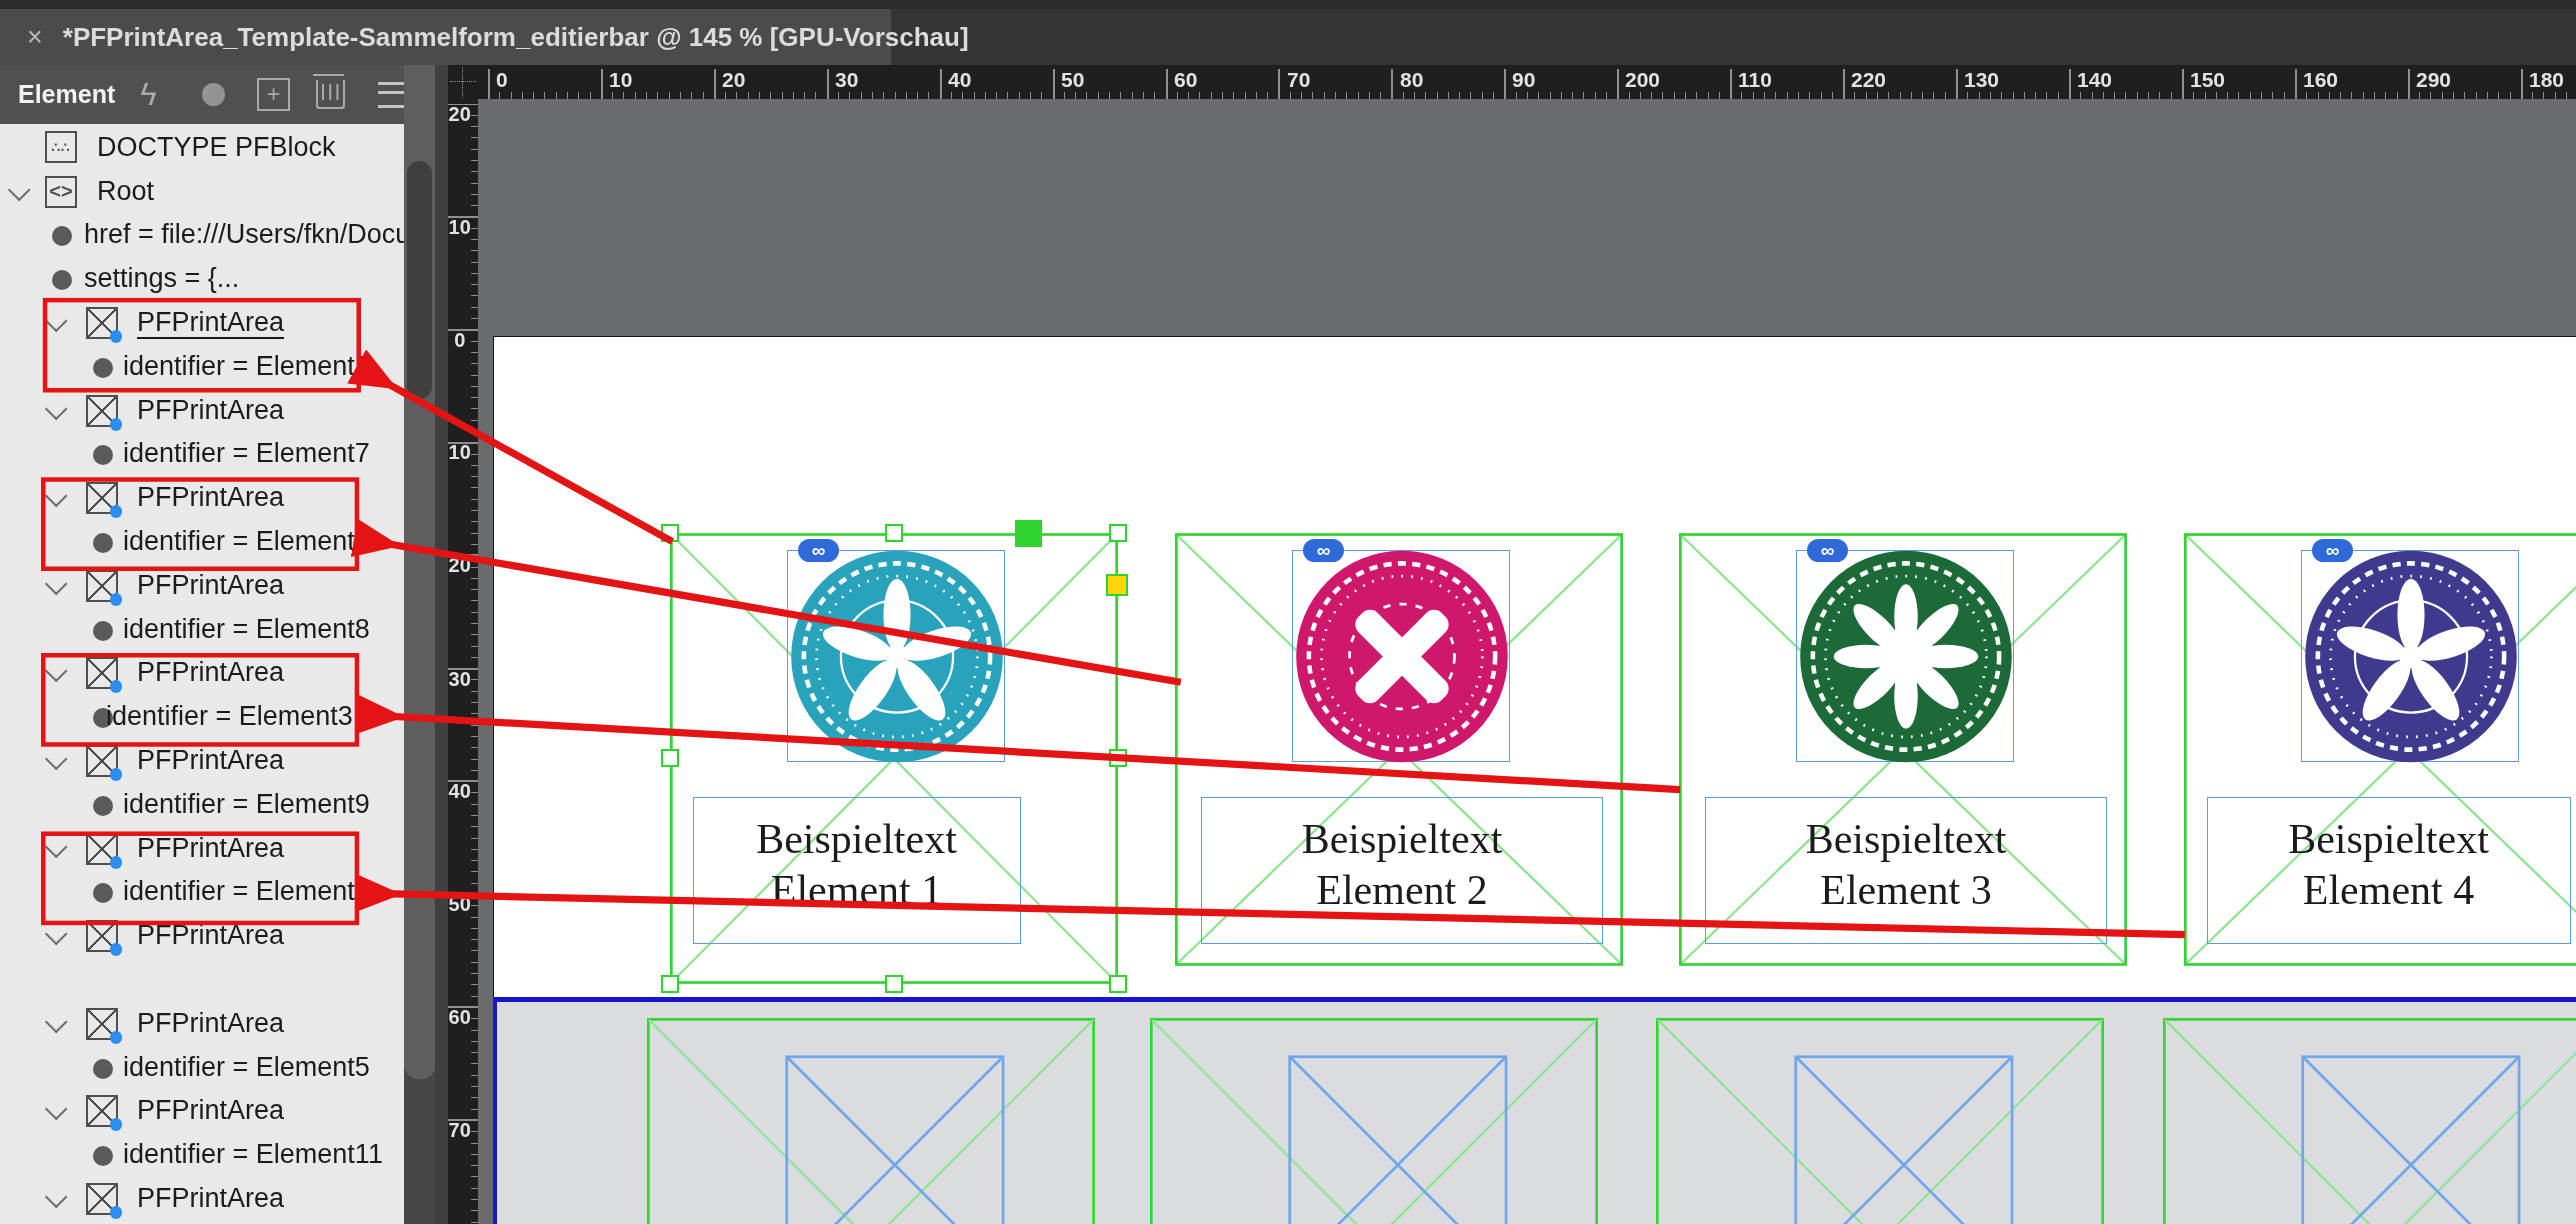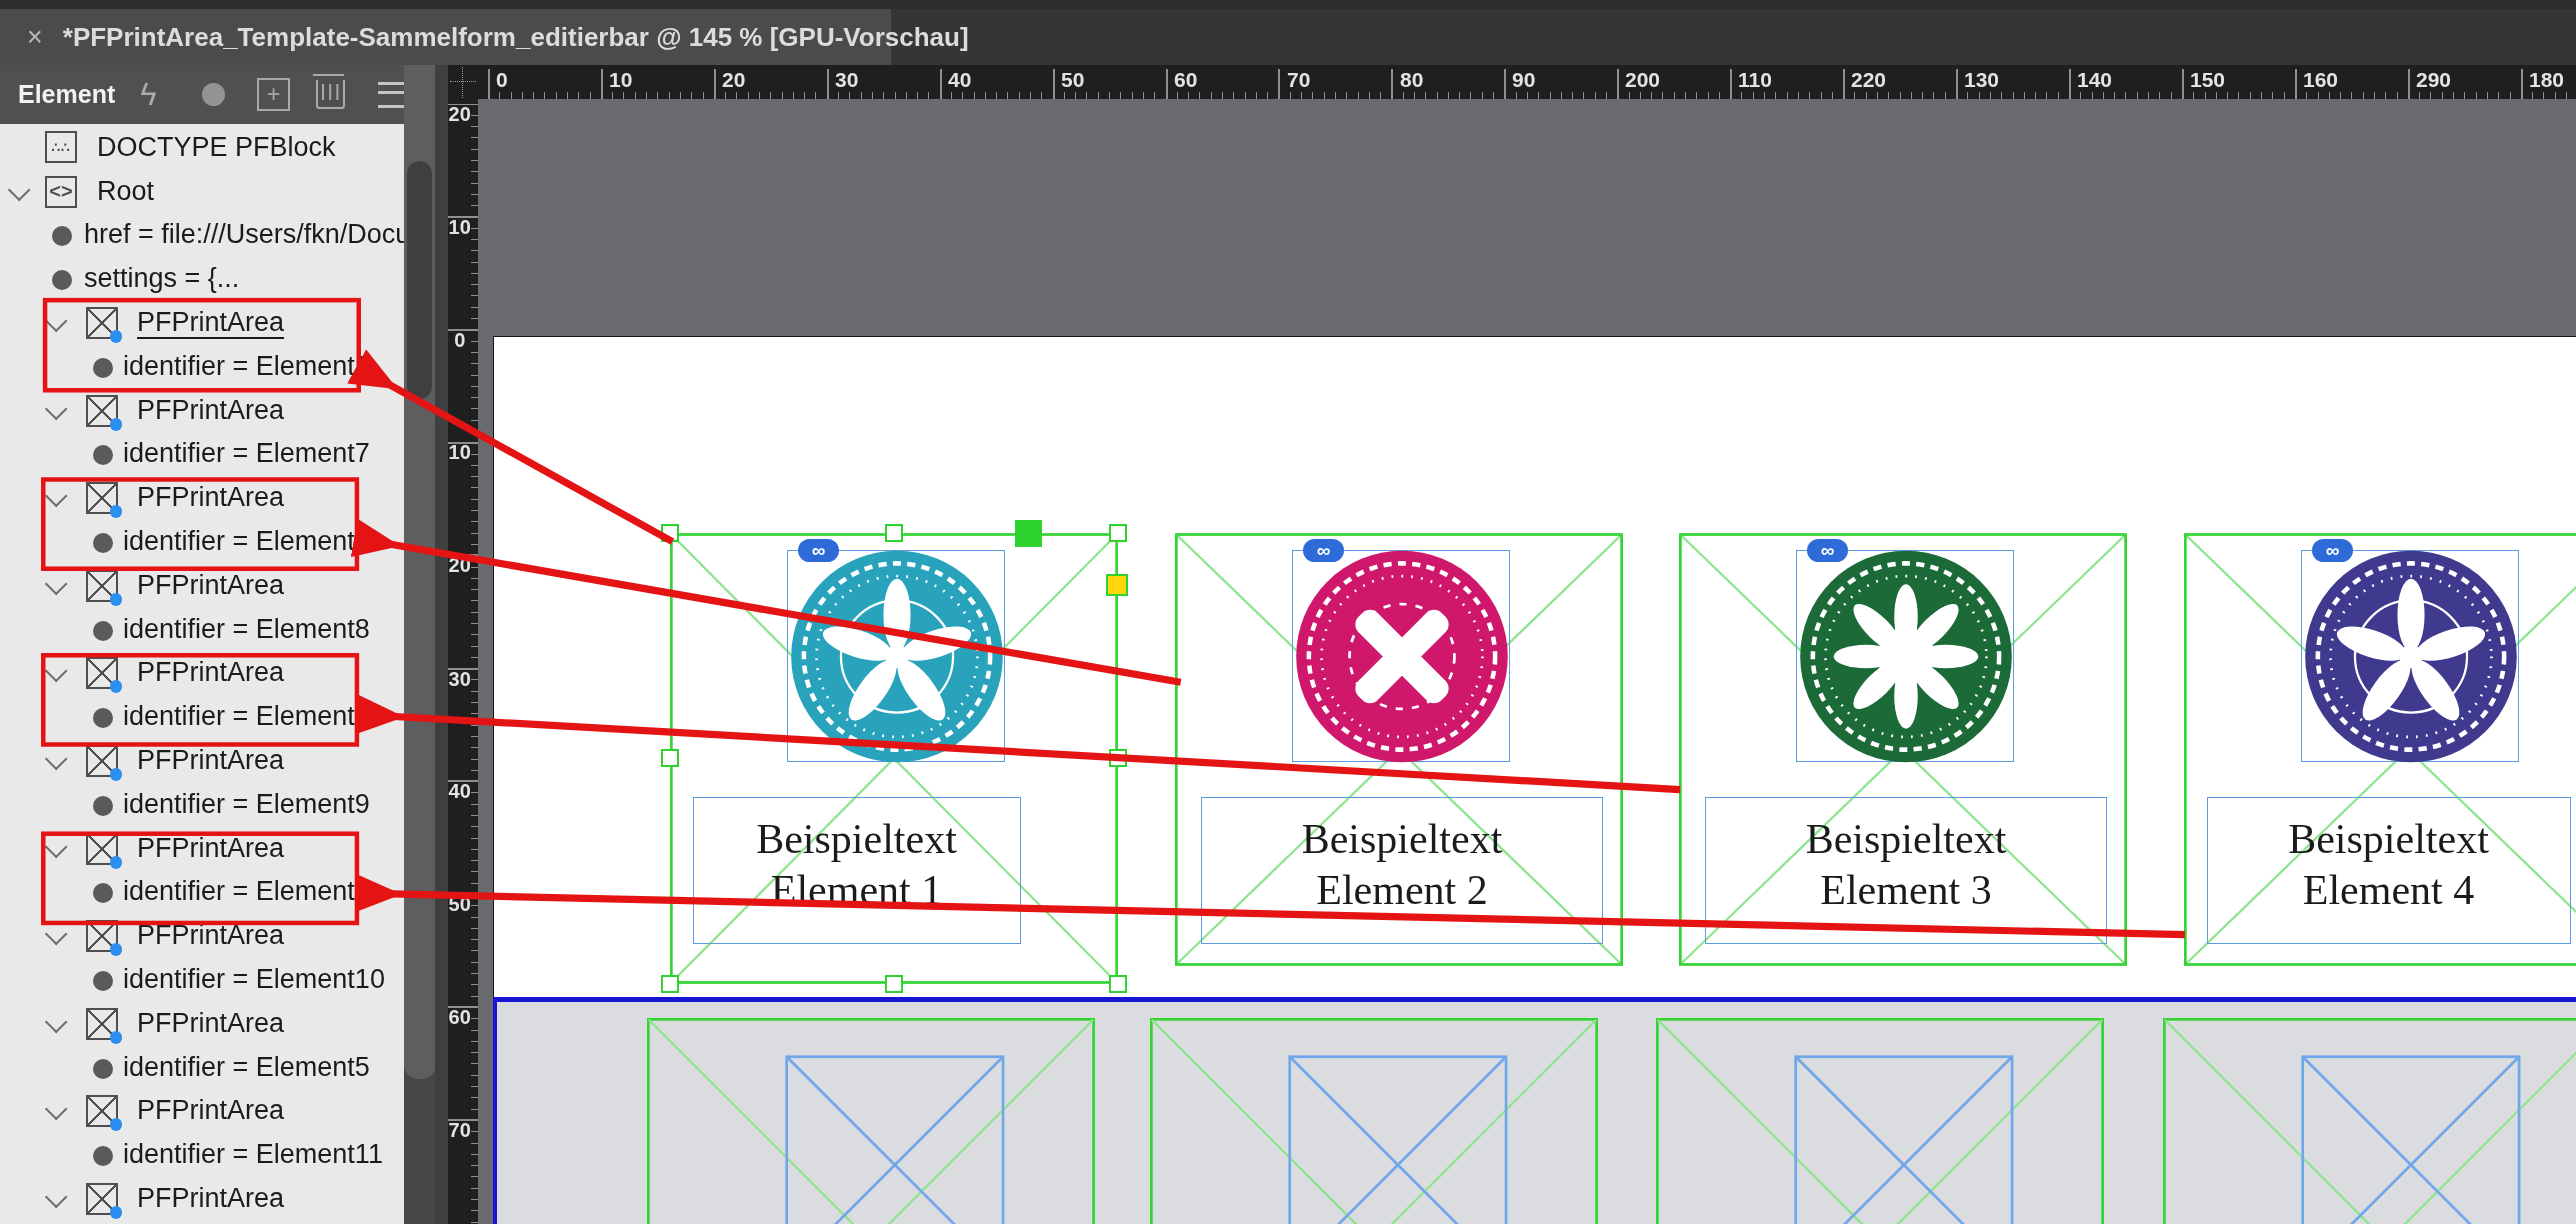--- a/index.html
+++ b/index.html
@@ -179,21 +179,21 @@
         </div>
         <div class="trow" style="top: 528px;">
           <span class="chev" style="left:48px"></span>
          <span class="sq-icon frame" style="left:86px">
             <span class="bdot"></span>
           </span>
          <span class="tlabel " style="left:137px">PFPrintArea</span>
         </div>
         <div class="trow" style="top: 572px;">
           <span class="bullet" style="left:93px"></span>
-         <span class="tlabel" style="left:123px">identifier = Element3</span>
+         <span class="tlabel" style="left:106px">identifier = Element3</span>
         </div>
         <div class="trow" style="top: 616px;">
           <span class="chev" style="left:48px"></span>
          <span class="sq-icon frame" style="left:86px">
             <span class="bdot"></span>
           </span>
          <span class="tlabel " style="left:137px">PFPrintArea</span>
         </div>
         <div class="trow" style="top: 660px;">
           <span class="bullet" style="left:93px"></span>
@@ -209,24 +209,20 @@
         <div class="trow" style="top: 747px;">
           <span class="bullet" style="left:93px"></span>
          <span class="tlabel" style="left:123px">identifier = Element4</span>
         </div>
         <div class="trow" style="top: 791px;">
           <span class="chev" style="left:48px"></span>
          <span class="sq-icon frame" style="left:86px">
             <span class="bdot"></span>
           </span>
          <span class="tlabel " style="left:137px">PFPrintArea</span>
-        </div>
-        <div class="trow" style="top: 835px;">
-          <span class="bullet" style="left:93px"></span>
-         <span class="tlabel" style="left:123px">identifier = Element10</span>
         </div>
         <div class="trow" style="top: 879px;">
           <span class="chev" style="left:48px"></span>
          <span class="sq-icon frame" style="left:86px">
             <span class="bdot"></span>
           </span>
          <span class="tlabel " style="left:137px">PFPrintArea</span>
         </div>
         <div class="trow" style="top: 923px;">
           <span class="bullet" style="left:93px"></span>

